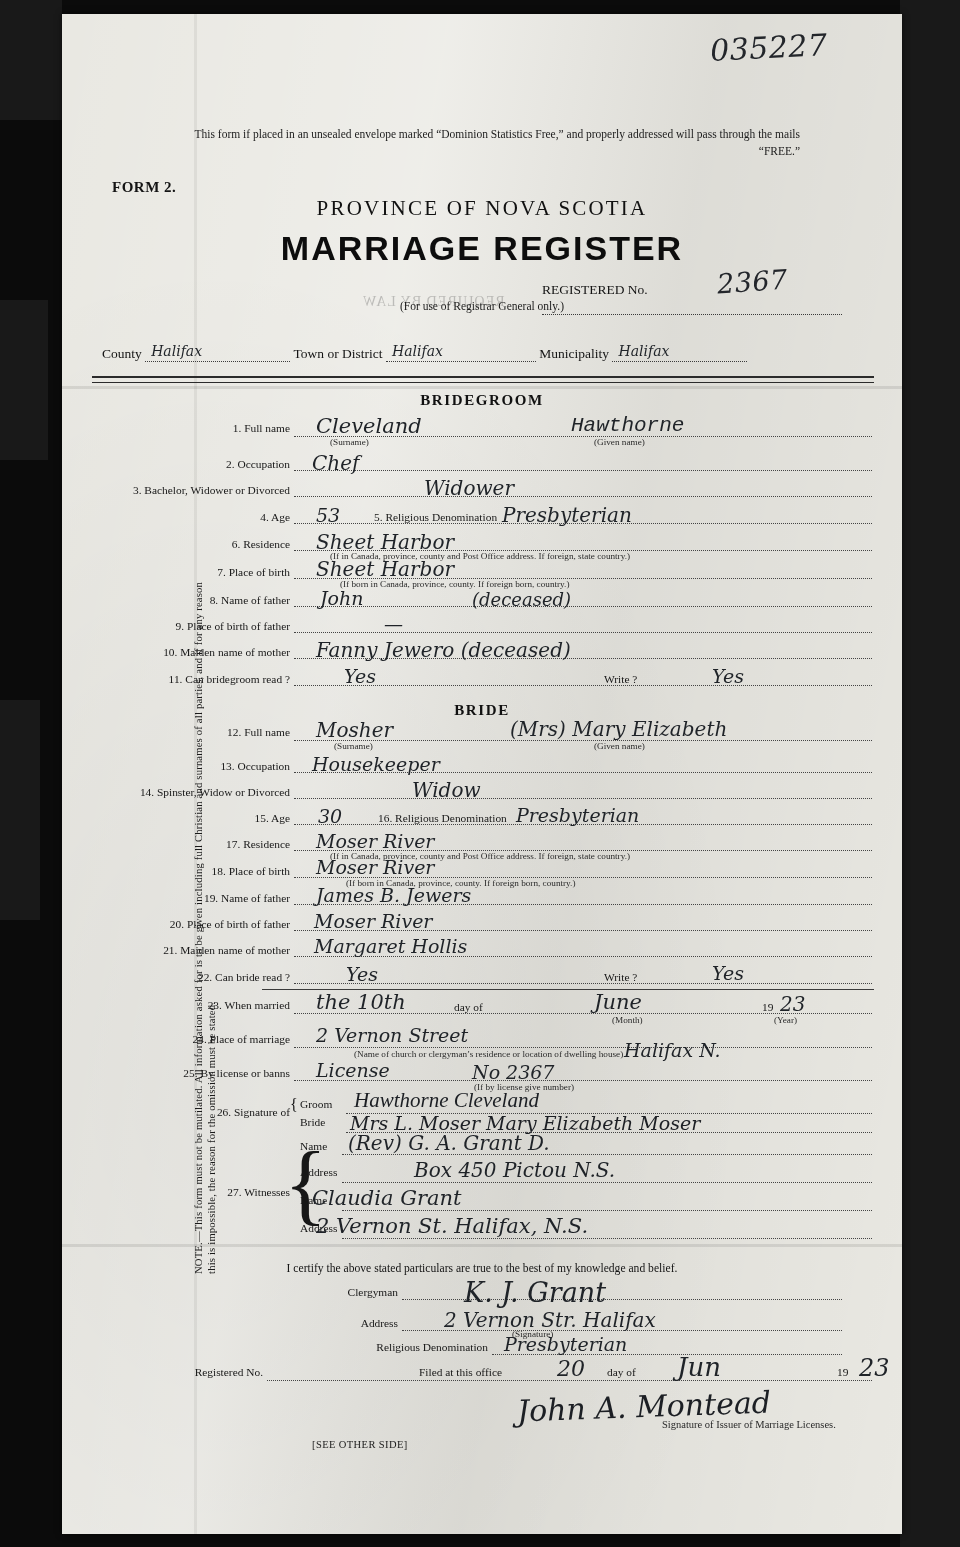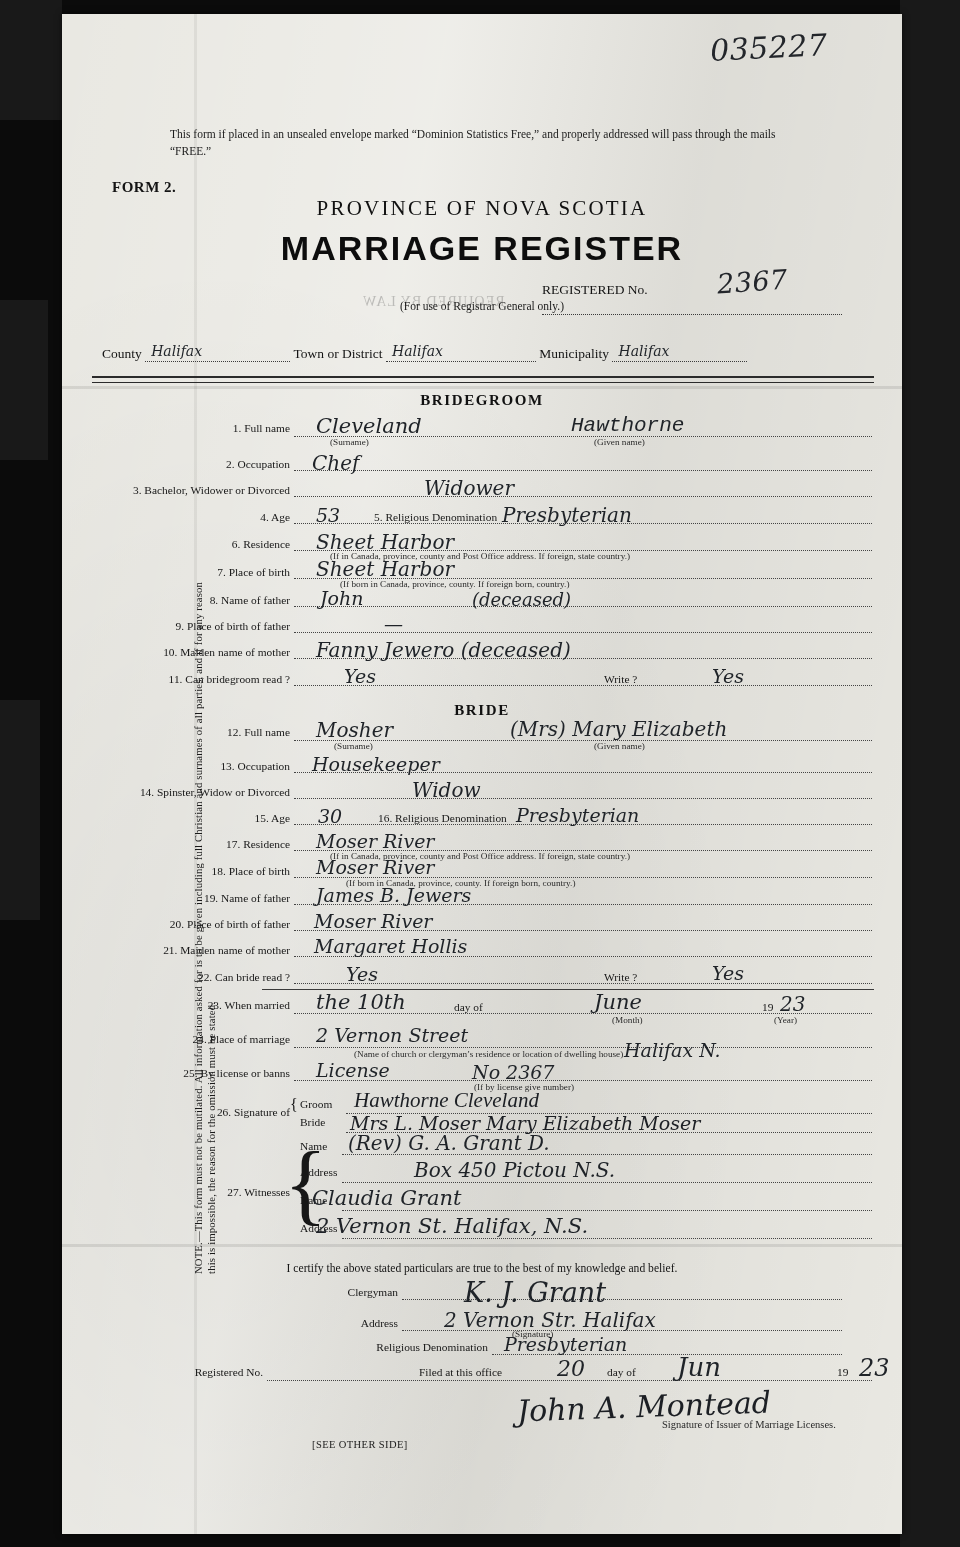--- a/index.html
+++ b/index.html
@@ -35,21 +35,21 @@
     color:#23262b;
     letter-spacing:.5px;
   }
   .topnum{
     position:absolute;right:74px;top:16px;
     font-size:30px;
     transform:rotate(-3deg);
   }
   .notice{
     position:absolute;left:108px;top:112px;width:630px;
-    text-align:left;font-size:11.5px;line-height:17px;color:#1c1c1c;
+    text-align:right;font-size:11.5px;line-height:17px;color:#1c1c1c;
   }
   .form2{position:absolute;left:50px;top:165px;font-weight:bold;font-size:15px;letter-spacing:.5px;color:#141414;}
   .province{
     position:absolute;left:0;right:0;top:182px;text-align:center;
     font-size:21px;letter-spacing:2.2px;color:#111;
   }
   .title{
     position:absolute;left:0;right:0;top:215px;text-align:center;
     font-family:"Liberation Sans", sans-serif;
     font-weight:bold;font-size:34px;letter-spacing:2px;color:#0d0d0d;

